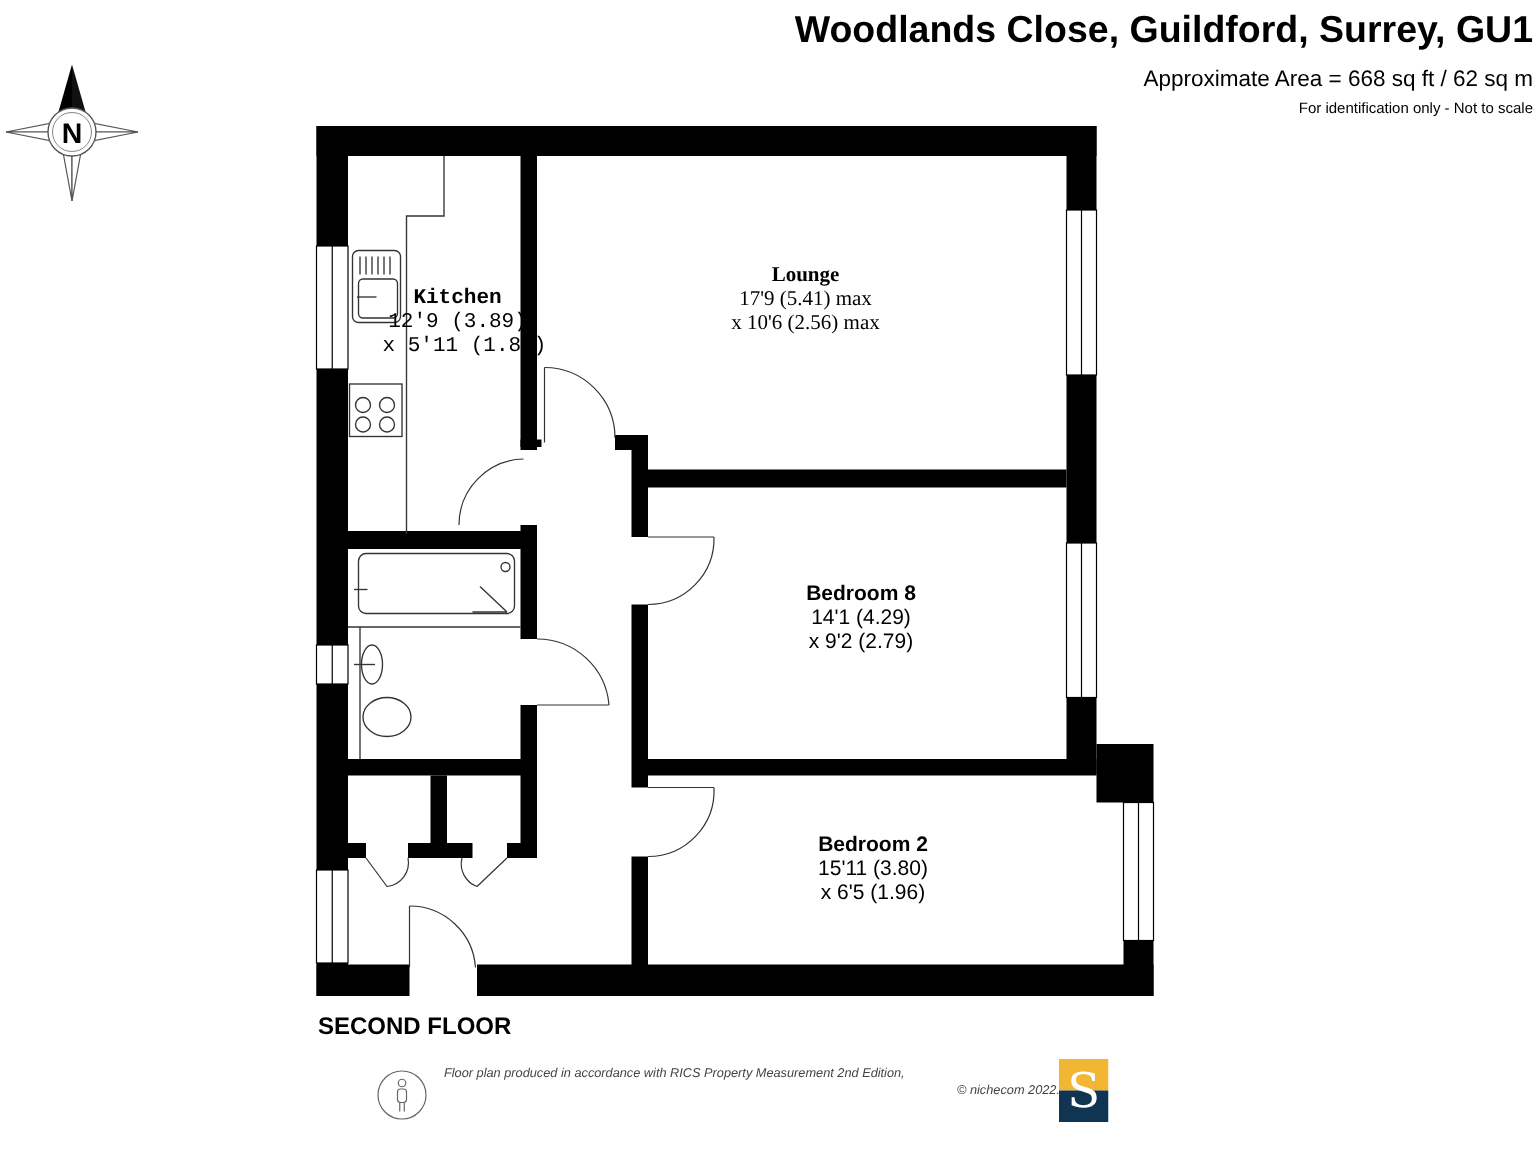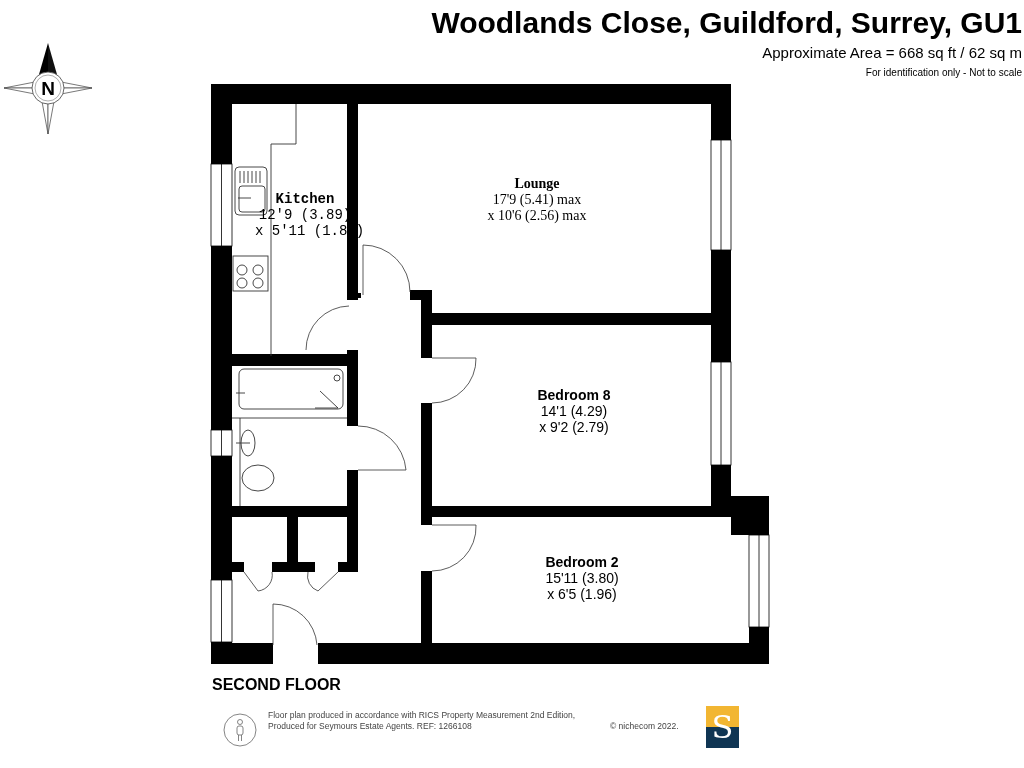--- a/index.html
+++ b/index.html
@@ -1,26 +1,26 @@
 <!DOCTYPE html>
 <html><head>
 <meta charset="utf-8">
 <style>
   html, body { margin: 0; padding: 0; background: #ffffff; }
   body { width: 1024px; height: 768px; position: relative; overflow: hidden; font-family: "Liberation Sans", sans-serif; color: #000; }
-  .title { position: absolute; right: 2px; top: 6px; font-size: 30px; font-weight: bold; white-space: nowrap; }
+  .title { position: absolute; right: 2px; top: 6px; font-size: 25px; font-weight: bold; white-space: nowrap; }
   .area { position: absolute; right: 2px; top: 44px; font-size: 15px; white-space: nowrap; }
   .ident { position: absolute; right: 2px; top: 67px; font-size: 10px; white-space: nowrap; }
   .compass { position: absolute; left: 0; top: 38px; width: 100px; height: 100px; }
   .plan { position: absolute; left: 0; top: 0; width: 1024px; height: 768px; }
   .room-label { position: absolute; text-align: center; font-size: 14px; line-height: 16px; white-space: nowrap; }
   .room-label .name { font-weight: bold; display: block; }
   .room-label .dim { display: block; }
   .floor-name { position: absolute; left: 212px; top: 676px; font-size: 16px; font-weight: bold; }
-  .footer { position: absolute; left: 220px; top: 708px; width: 500px; height: 45px; }
+  .footer { position: absolute; left: 248px; top: 708px; width: 500px; height: 45px; font-style: italic; }
   .footer-icon { position: absolute; left: 0; top: 2px; width: 40px; height: 40px; }
   .footer-text { position: absolute; left: 48px; top: 2px; font-size: 8.5px; line-height: 11px; color: #444; white-space: nowrap; }
   .footer-copy { position: absolute; left: 390px; top: 13px; font-size: 8.5px; color: #444; white-space: nowrap; }
   .logo { position: absolute; left: 706px; top: 706px; width: 33px; height: 42px; overflow: hidden; }
   .logo .top { position: absolute; left: 0; top: 0; width: 33px; height: 21px; background: #f2b632; }
   .logo .bot { position: absolute; left: 0; top: 21px; width: 33px; height: 21px; background: #0f3553; }
   .logo .letter { position: absolute; left: 0; top: 2px; width: 33px; text-align: center; font-family: "DejaVu Serif", serif; font-size: 32px; line-height: 38px; color: #fff; }
 </style>
 </head>
 <body>
@@ -189,21 +189,20 @@
 <div class="footer">
   <svg class="footer-icon" viewBox="0 0 40 40">
     <circle cx="20" cy="20" r="16" fill="none" stroke="#666" stroke-width="0.8"></circle>
     <circle cx="20" cy="12" r="2.5" fill="none" stroke="#666" stroke-width="0.8"></circle>
     <rect x="17" y="16" width="6" height="9" rx="2" fill="none" stroke="#666" stroke-width="0.8"></rect>
     <line x1="18.5" y1="25" x2="18.5" y2="31" stroke="#666" stroke-width="0.8"></line>
     <line x1="21.5" y1="25" x2="21.5" y2="31" stroke="#666" stroke-width="0.8"></line>
   </svg>
   <div class="footer-text">
     <div>Floor plan produced in accordance with RICS Property Measurement 2nd Edition,</div>
-    <div>Produced for Seymours Estate Agents.   REF: 1266108</div>
   </div>
   <div class="footer-copy">© nichecom 2022.</div>
 </div>
 
 <div class="logo">
   <div class="top"></div>
   <div class="bot"></div>
   <div class="letter">S</div>
 </div>
 

